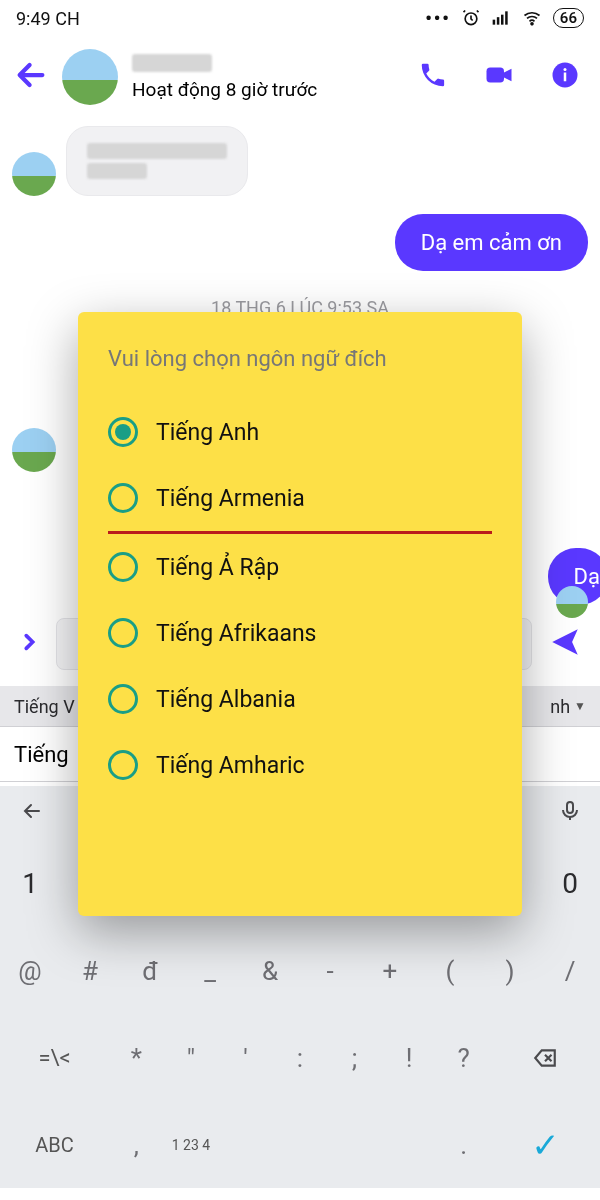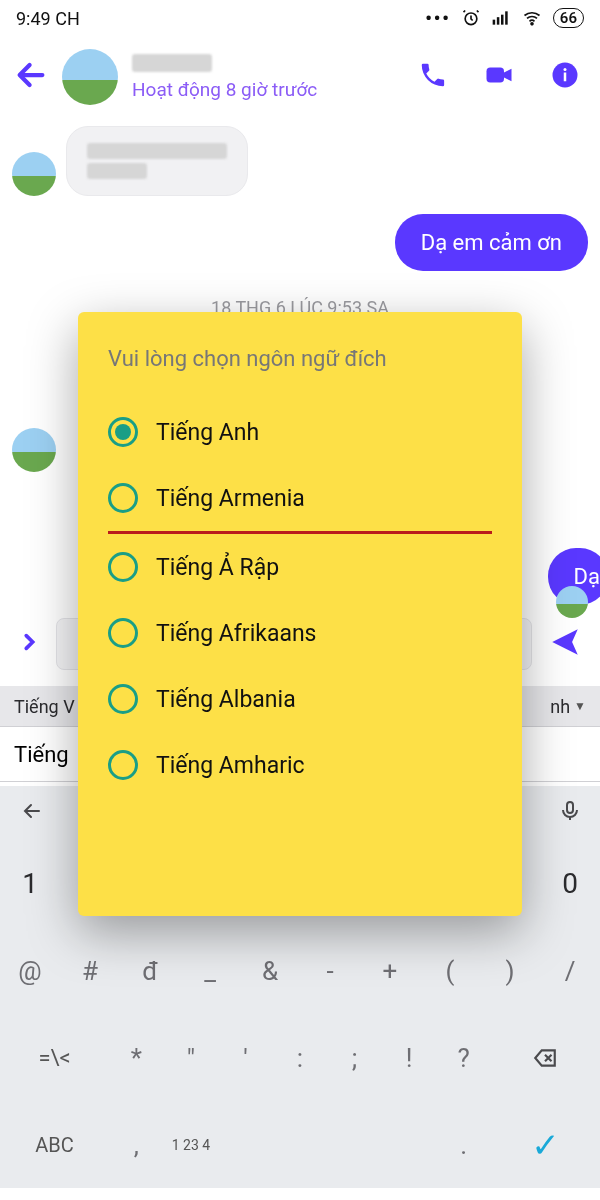--- a/index.html
+++ b/index.html
@@ -14,21 +14,21 @@
   .dots { letter-spacing:2px; font-weight:800;}
 
   
   .conv-header { height: 82px; display:flex; align-items:center; gap:14px; padding: 0 14px; }
   .back-arrow { color:#5a38ff; }
   .avatar { width:56px; height:56px; border-radius:50%; background: linear-gradient(180deg,#9cd0f2 0%, #9cd0f2 55%, #6aa84f 55%, #6aa84f 100%); flex:0 0 56px;}
   .avatar.sm { width:44px; height:44px; flex:0 0 44px;}
   .avatar.xs { width:32px; height:32px; flex:0 0 32px;}
   .head-text { flex:1; min-width:0;}
   .head-name { width:80px; height:18px; background:#d6d6d6; border-radius:3px; filter:blur(1px); margin-bottom:6px;}
-  .head-sub { font-size:19px; color:#8b5cf6;}
+  .head-sub { font-size:19px; color:#000000;}
   .head-actions { display:flex; align-items:center; gap:34px; color:#5a38ff; padding-right:6px;}
 
   
   .messages { position:relative; padding: 8px 12px 0; }
   .msg-row-in { display:flex; align-items:flex-end; gap:10px; margin-bottom:18px;}
   .bubble-in { background:#f1f1f3; border:1px solid #e9e9ec; border-radius:22px; padding:12px 20px; min-width:110px; min-height:50px;}
   .blur-line { background:#d6d6d6; height:16px; border-radius:3px; filter:blur(1px); margin:4px 0;}
   .msg-row-out { display:flex; justify-content:flex-end; margin-bottom:18px;}
   .bubble-out { background:#5a38ff; color:#fff; font-size:22px; border-radius:28px; padding:16px 26px; }
   .timestamp { text-align:center; color:#9b9ba0; font-size:18px; padding:8px 0 20px; }

